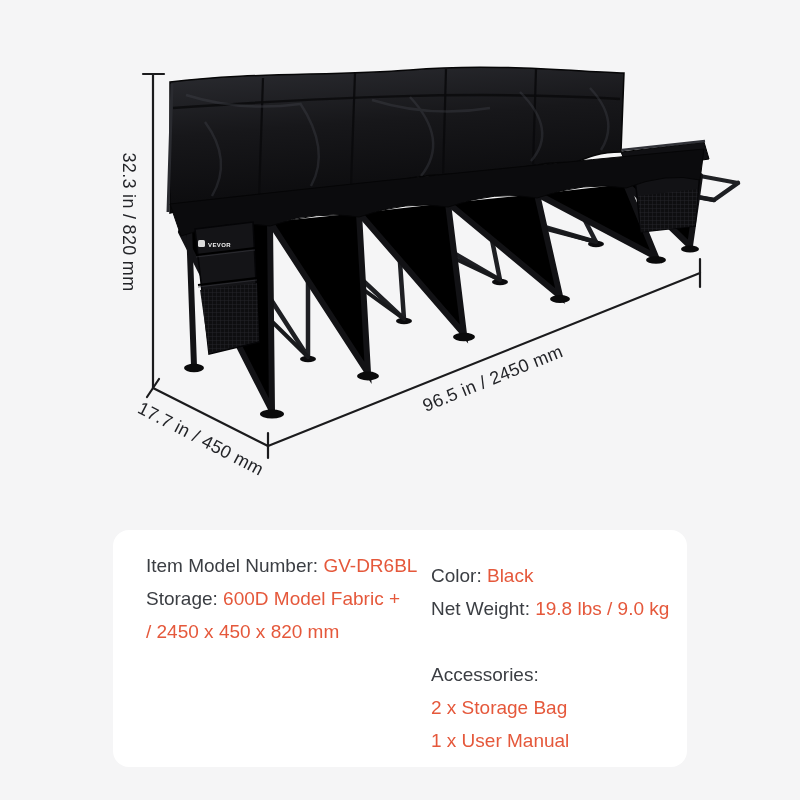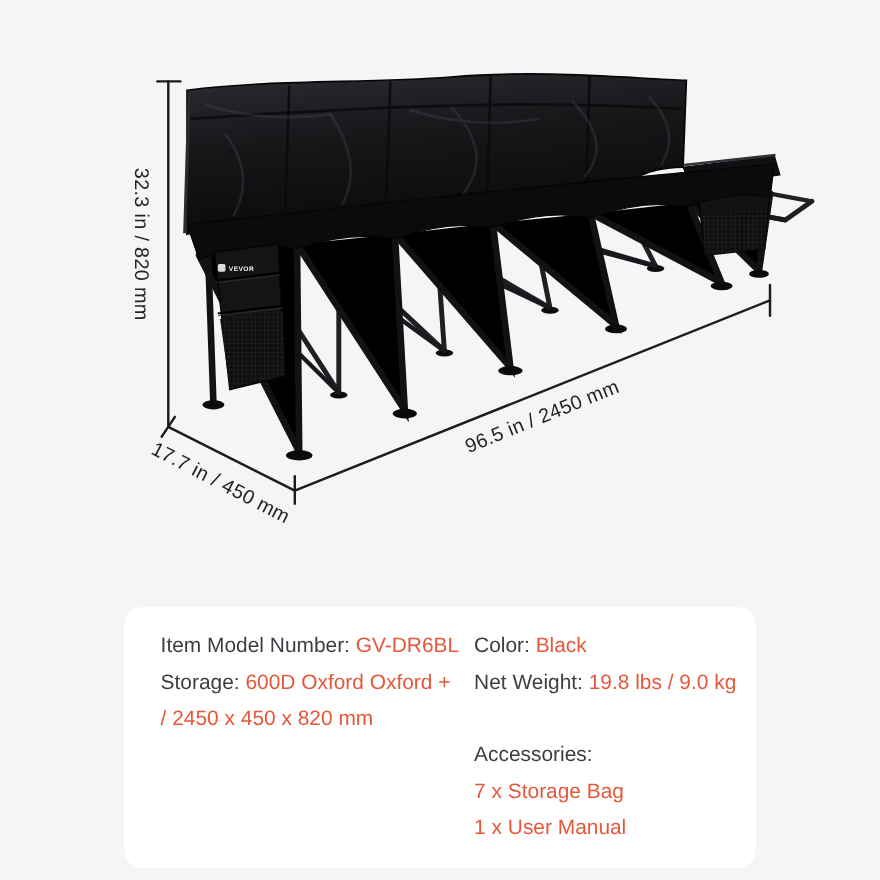--- a/index.html
+++ b/index.html
@@ -12,26 +12,26 @@
   .figure-wrap svg{display:block;}
   .dim-label{
     font-family:"Liberation Sans","DejaVu Sans",sans-serif;
     font-size:18px;fill:#232428;letter-spacing:.3px;
   }
   .brand-logo-text{
     font-family:"Liberation Sans","DejaVu Sans",sans-serif;
     font-size:6px;fill:#f2f2f2;font-weight:bold;letter-spacing:.4px;
   }
   .spec-card{
-    position:absolute;left:113px;top:552px;width:574px;height:237px;
+    position:absolute;left:113px;top:530px;width:574px;height:237px;
     background:#ffffff;border-radius:16px;
   }
   .spec-col{position:absolute;top:19px;white-space:nowrap;}
   .spec-col-left{left:33px;}
-  .spec-col-right{left:318px;}
+  .spec-col-right{left:318px;margin-top:10px;}
   .spec-line{
     height:33px;line-height:33px;font-size:19px;color:#3b3e43;
   }
   .spec-line .seg-accent{color:#e5583b;}
   .spec-line .seg-dark{color:#3b3e43;}
 </style>
 </head>
 <body>
 
 <div class="figure-wrap">
@@ -172,24 +172,24 @@
 
   <text class="dim-label" transform="translate(123,222) rotate(90)" text-anchor="middle">32.3 in / 820 mm</text>
   <text class="dim-label" transform="translate(198,444) rotate(27.5)" text-anchor="middle">17.7 in / 450 mm</text>
   <text class="dim-label" transform="translate(495,384) rotate(-22)" text-anchor="middle">96.5 in / 2450 mm</text>
 </svg>
 </div>
 
 <div class="spec-card">
   <div class="spec-col spec-col-left" id="spec-col-left">
       <div class="spec-line"><span class="seg-dark">Item Model Number: </span><span class="seg-accent">GV-DR6BL</span></div>
-      <div class="spec-line"><span class="seg-dark">Storage: </span><span class="seg-accent">600D Oxford Oxford +</span></div>
+      <div class="spec-line"><span class="seg-dark">Storage: </span><span class="seg-accent">600D Model Fabric +</span></div>
       <div class="spec-line"><span class="seg-accent">/ 2450 x 450 x 820 mm</span></div>
     </div>
   <div class="spec-col spec-col-right" id="spec-col-right">
       <div class="spec-line"><span class="seg-dark">Color: </span><span class="seg-accent">Black</span></div>
       <div class="spec-line"><span class="seg-dark">Net Weight: </span><span class="seg-accent">19.8 lbs / 9.0 kg</span></div>
       <div class="spec-line"></div>
       <div class="spec-line"><span class="seg-dark">Accessories:</span></div>
-      <div class="spec-line"><span class="seg-accent">7 x Storage Bag</span></div>
+      <div class="spec-line"><span class="seg-accent">2 x Storage Bag</span></div>
       <div class="spec-line"><span class="seg-accent">1 x User Manual</span></div>
     </div>
 </div>
 
 </body></html>

